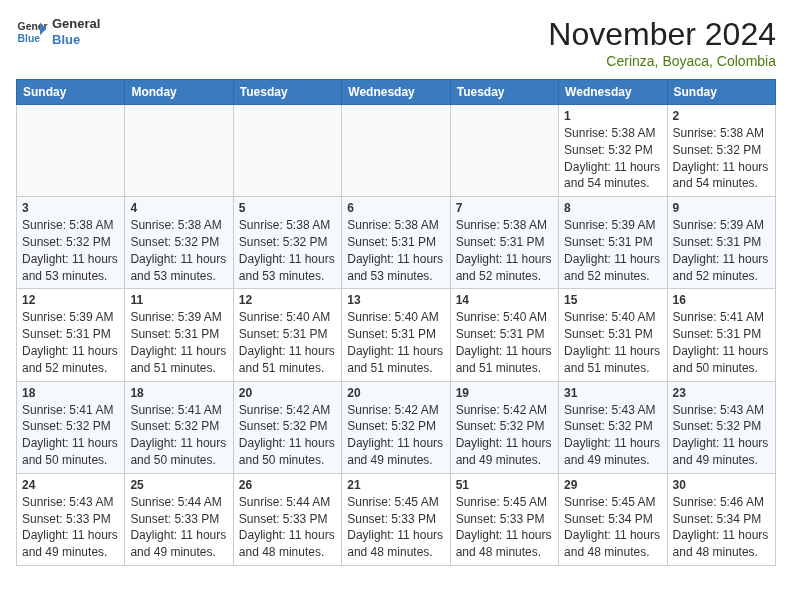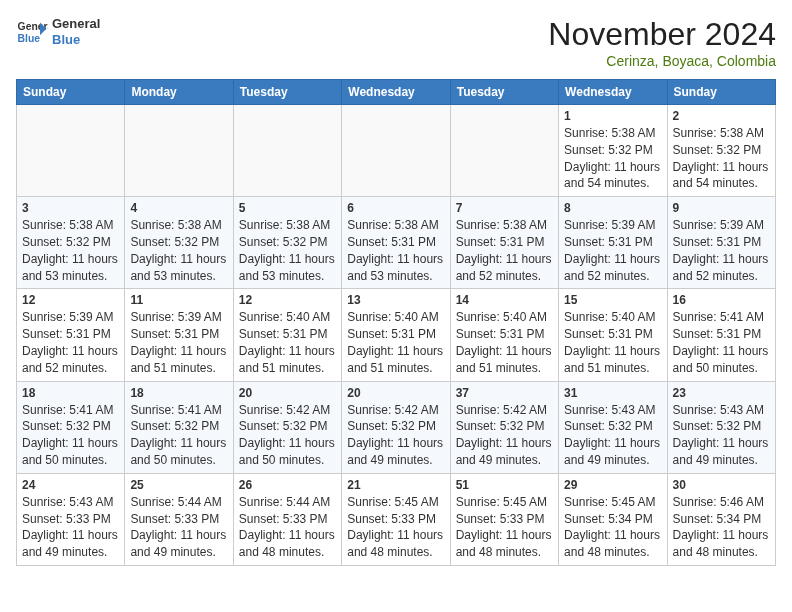--- a/index.html
+++ b/index.html
@@ -285,21 +285,21 @@
       </td>
         <td>
         <span class="day-number">20</span>
         <div class="day-info">
           Sunrise: 5:42 AM<br>
           Sunset: 5:32 PM<br>
           Daylight: 11 hours and 49 minutes.
         </div>
       </td>
         <td>
-        <span class="day-number">37</span>
+        <span class="day-number">19</span>
         <div class="day-info">
           Sunrise: 5:42 AM<br>
           Sunset: 5:32 PM<br>
           Daylight: 11 hours and 49 minutes.
         </div>
       </td>
         <td>
         <span class="day-number">31</span>
         <div class="day-info">
           Sunrise: 5:43 AM<br>

